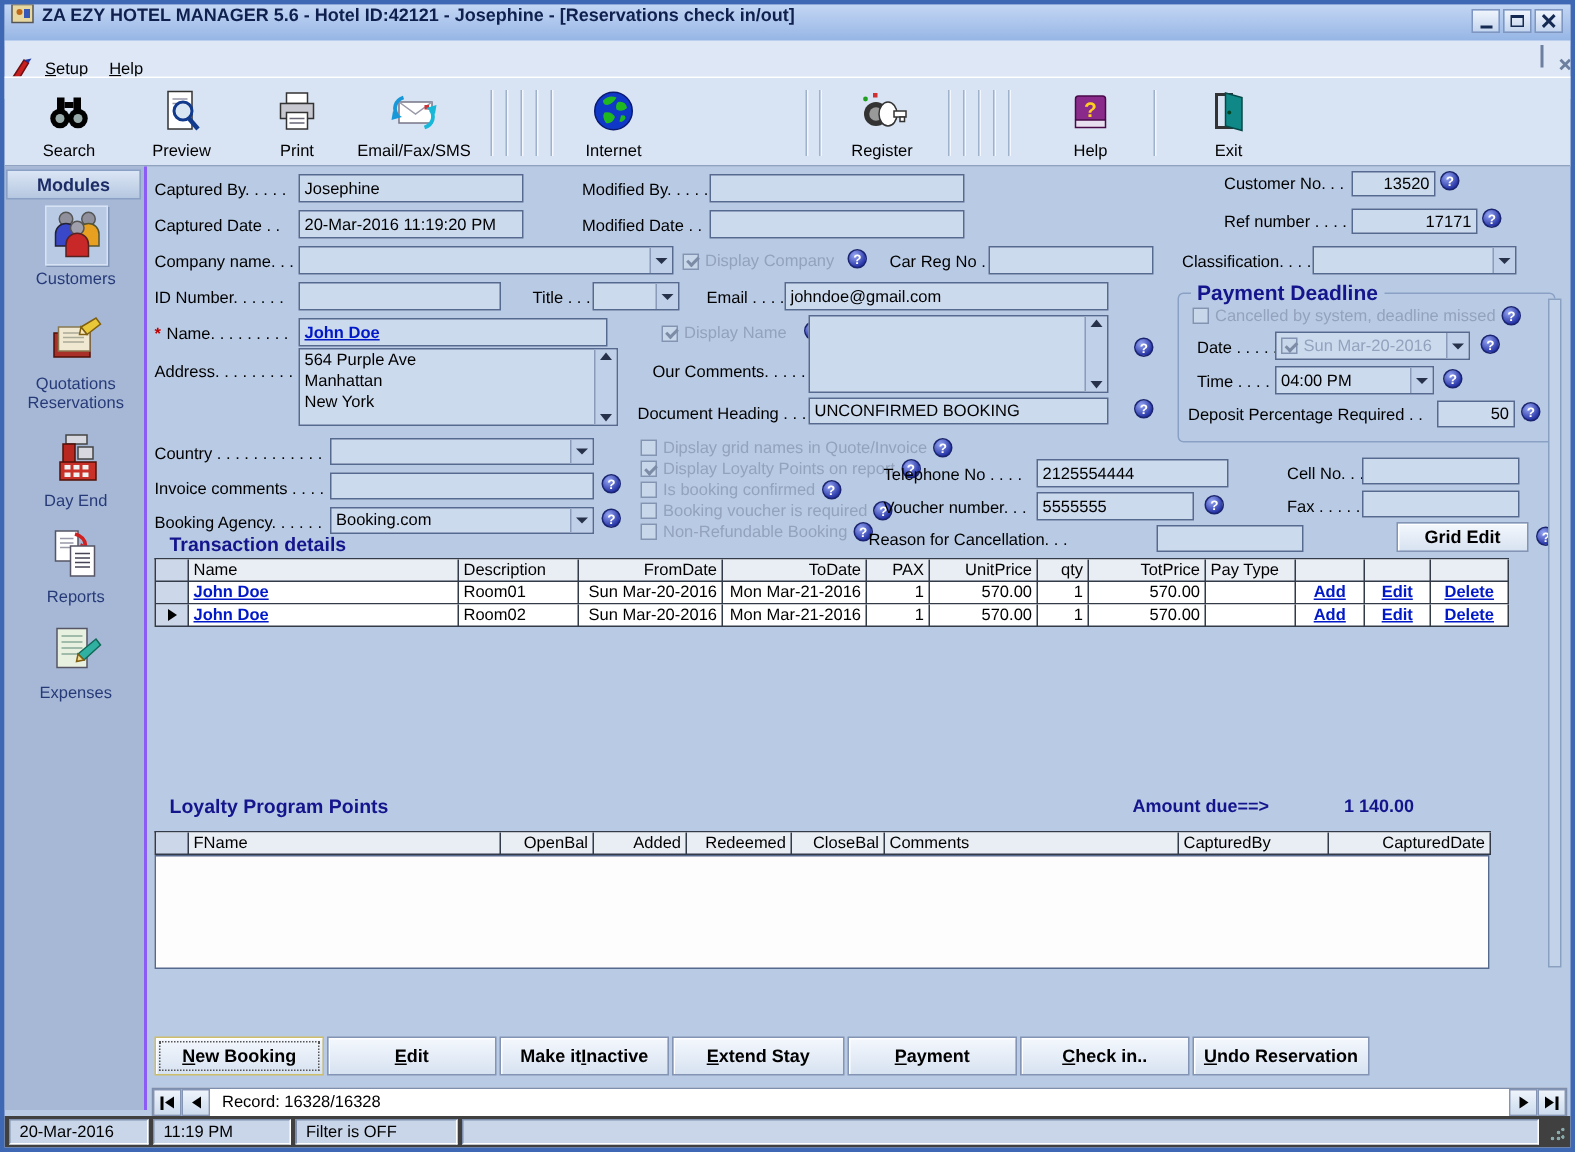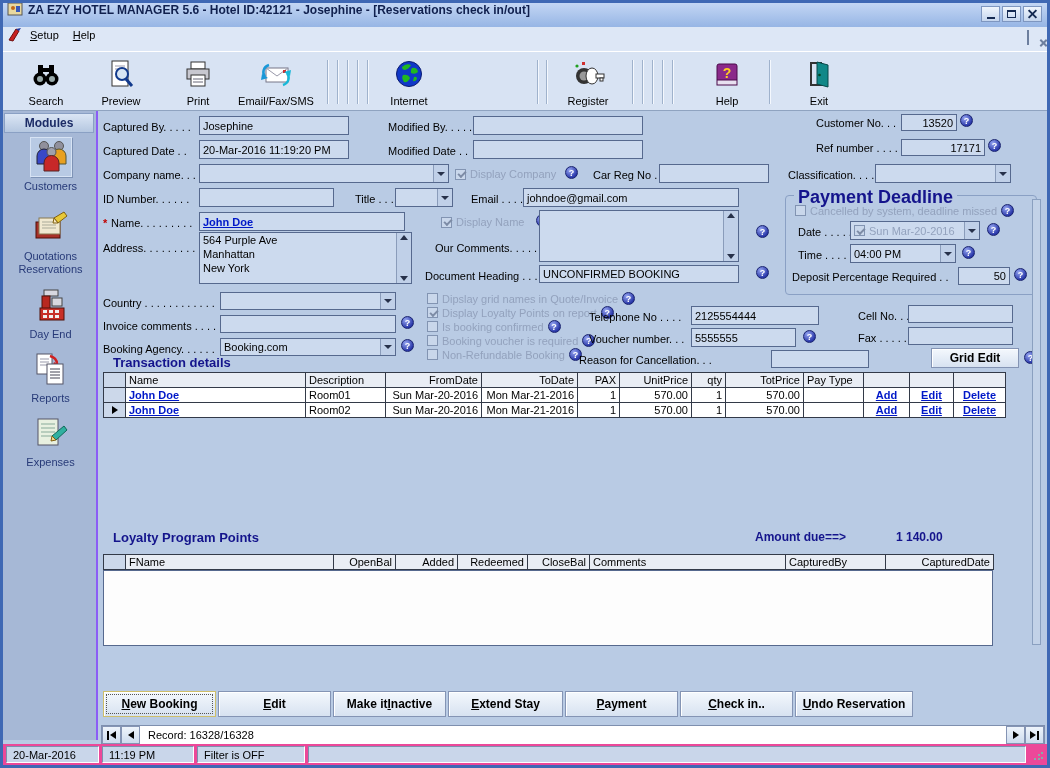--- a/index.html
+++ b/index.html
@@ -12,21 +12,21 @@
   .titletext{font-size:12px;font-weight:bold;color:#10204e;margin-left:5px;white-space:nowrap}
   .winbtns{position:absolute;right:5px;top:3px;display:flex;gap:2px}
   .wbtn{width:19px;height:16px;background:linear-gradient(#f0f5fc,#c4d5ee);border:1px solid #7e96c0;display:flex;align-items:center;justify-content:center;position:relative}
   .g-min{width:8px;height:2px;background:#152a52;margin-top:8px}
   .g-max{width:9px;height:8px;border:1px solid #152a52;border-top:2px solid #152a52}
   .g-x{position:relative;width:11px;height:11px}
   .g-x::before,.g-x::after{content:"";position:absolute;left:0;top:4.5px;width:11px;height:2px;background:#152a52}
   .g-x::before{transform:rotate(45deg)} .g-x::after{transform:rotate(-45deg)}
 
   
-  .menubar{position:absolute;left:0;top:24px;right:0;height:39px;background:#dde7f6;border-bottom:1px solid #9fb2cc;display:flex;padding:0 4px}
+  .menubar{position:absolute;left:0;top:24px;right:0;height:39px;background:#dde7f6;border-bottom:1px solid #9fb2cc;display:flex;align-items:center;padding:0 4px}
   .menuitem{padding:2px 7px;font-size:11px;color:#000;cursor:default}
   .mdibtns{position:absolute;right:8px;top:5px;display:flex;gap:10px;align-items:center}
   .m-min{width:8px;height:2px;background:#6d7f9e;margin-top:8px}
   .m-rest{width:9px;height:8px;border:1px solid #6d7f9e;border-top:2px solid #6d7f9e}
   .m-x{position:relative;width:9px;height:9px}
   .m-x::before,.m-x::after{content:"";position:absolute;left:0;top:3.5px;width:9px;height:2px;background:#6d7f9e}
   .m-x::before{transform:rotate(45deg)} .m-x::after{transform:rotate(-45deg)}
 
   
   .toolbar{position:absolute;left:0;top:48px;right:0;height:60px;background:#d8e3f3;border-bottom:1px solid #8fa3c0;border-top:1px solid #fff}
@@ -55,21 +55,21 @@
   .dda{width:0;height:0;border-left:4px solid transparent;border-right:4px solid transparent;border-top:4px solid #27314a}
   .help{position:absolute;width:13px;height:13px;border-radius:50%;background:radial-gradient(circle at 35% 30%,#97a7f2,#2836a8 72%);color:#fff;font-size:9px;font-weight:bold;display:flex;align-items:center;justify-content:center;border:1px solid #1a2470}
   .help::after{content:"?"}
   .cbrow{position:absolute;display:flex;align-items:center;gap:4px;font-size:11px;white-space:nowrap}
   .cb{width:11px;height:11px;background:#c9d7eb;border:1px solid #8294b2;position:relative;flex:0 0 auto}
   .cb.on::after{content:"";position:absolute;left:1.5px;top:1.5px;width:6px;height:3px;border-left:2px solid #7d8ca6;border-bottom:2px solid #7d8ca6;transform:rotate(-45deg)}
   .hinline{position:relative;width:13px;height:13px;flex:0 0 auto}
   .hinline .help{position:static}
   .banner{position:absolute;background:#3ce6e6;border:2px solid #eef8fa;box-shadow:1px 1px 0 #5a7096;display:flex;align-items:center;justify-content:center;font-size:17px;font-weight:bold;letter-spacing:1px;color:#000}
   .group{position:absolute;border:1px solid #8aa0c4;border-radius:4px}
-  .gtitle{position:absolute;top:-9px;left:8px;background:#b9cbe4;padding:0 4px;font-size:18px;font-weight:bold;color:#14148c}
+  .gtitle{position:absolute;top:-9px;left:8px;background:#b9cbe4;padding:0 4px;font-size:14px;font-weight:bold;color:#14148c}
   .sbar{position:absolute;right:0;top:0;bottom:0;width:15px;background:#c0d0e8;border-left:1px solid #8a9cba;display:flex;flex-direction:column;justify-content:space-between;align-items:center;padding:2px 0}
   .tri-up{width:0;height:0;border-left:4px solid transparent;border-right:4px solid transparent;border-bottom:5px solid #27314a}
   .tri-dn{width:0;height:0;border-left:4px solid transparent;border-right:4px solid transparent;border-top:5px solid #27314a}
 
   
   .grid{position:absolute;display:grid;background:#fff;border:1px solid #333a48;border-right:none;border-bottom:none;font-size:11px}
   .gc{border-right:1px solid #333a48;border-bottom:1px solid #333a48;padding:0 3px;display:flex;align-items:center;height:15px;overflow:hidden;white-space:nowrap;background:#fff}
   .gh{background:#e9edf4}
   .gsel{background:#ccd8ea}
   .rt2{justify-content:flex-end}
@@ -84,21 +84,21 @@
   .gebtn{position:absolute;background:linear-gradient(#f4f8fd,#d7e2f1);border:1px solid #8494b4;box-shadow:inset 1px 1px 0 #fff;display:flex;align-items:center;justify-content:center;font-size:12px;font-weight:bold}
 
   
   .recnav{position:absolute;left:98px;top:722px;width:944px;height:20px;background:#fff;border:1px solid #7e8fae;display:flex;align-items:center}
   .nbtn{width:19px;height:18px;background:linear-gradient(#eef4fb,#cddbee);border:1px solid #8494b4;display:flex;align-items:center;justify-content:center;gap:1px;flex:0 0 auto}
   .ntl{width:0;height:0;border-top:4px solid transparent;border-bottom:4px solid transparent;border-right:6px solid #000}
   .ntr{width:0;height:0;border-top:4px solid transparent;border-bottom:4px solid transparent;border-left:6px solid #000}
   .nbar{width:2px;height:9px;background:#000}
   .rectext{margin-left:8px;font-size:11px}
   .navright{margin-left:auto;display:flex}
-  .statusbar{position:absolute;left:0;bottom:0;right:0;height:21px;background:#ec4899;display:flex;gap:3px;padding:2px 21px 0 3px}
+  .statusbar{position:absolute;left:0;bottom:0;right:0;height:21px;background:#404040;display:flex;gap:3px;padding:2px 21px 0 3px}
   .spanel{height:17px;background:#c9d6ea;border:1px solid;border-color:#7e8fae #fff #fff #7e8fae;font-size:11px;display:flex;align-items:center;padding:0 6px;white-space:nowrap}
   .grip{position:absolute;right:4px;bottom:4px;width:10px;height:10px;background:
     radial-gradient(circle at 2px 8px,#8aa 1px,transparent 1.4px),
     radial-gradient(circle at 6px 8px,#8aa 1px,transparent 1.4px),
     radial-gradient(circle at 8px 8px,#8aa 0,transparent 0),
     radial-gradient(circle at 6px 4px,#8aa 1px,transparent 1.4px),
     radial-gradient(circle at 9px 7px,#8aa 1px,transparent 1.4px),
     radial-gradient(circle at 9px 2px,#8aa 1px,transparent 1.4px)}
 
   

